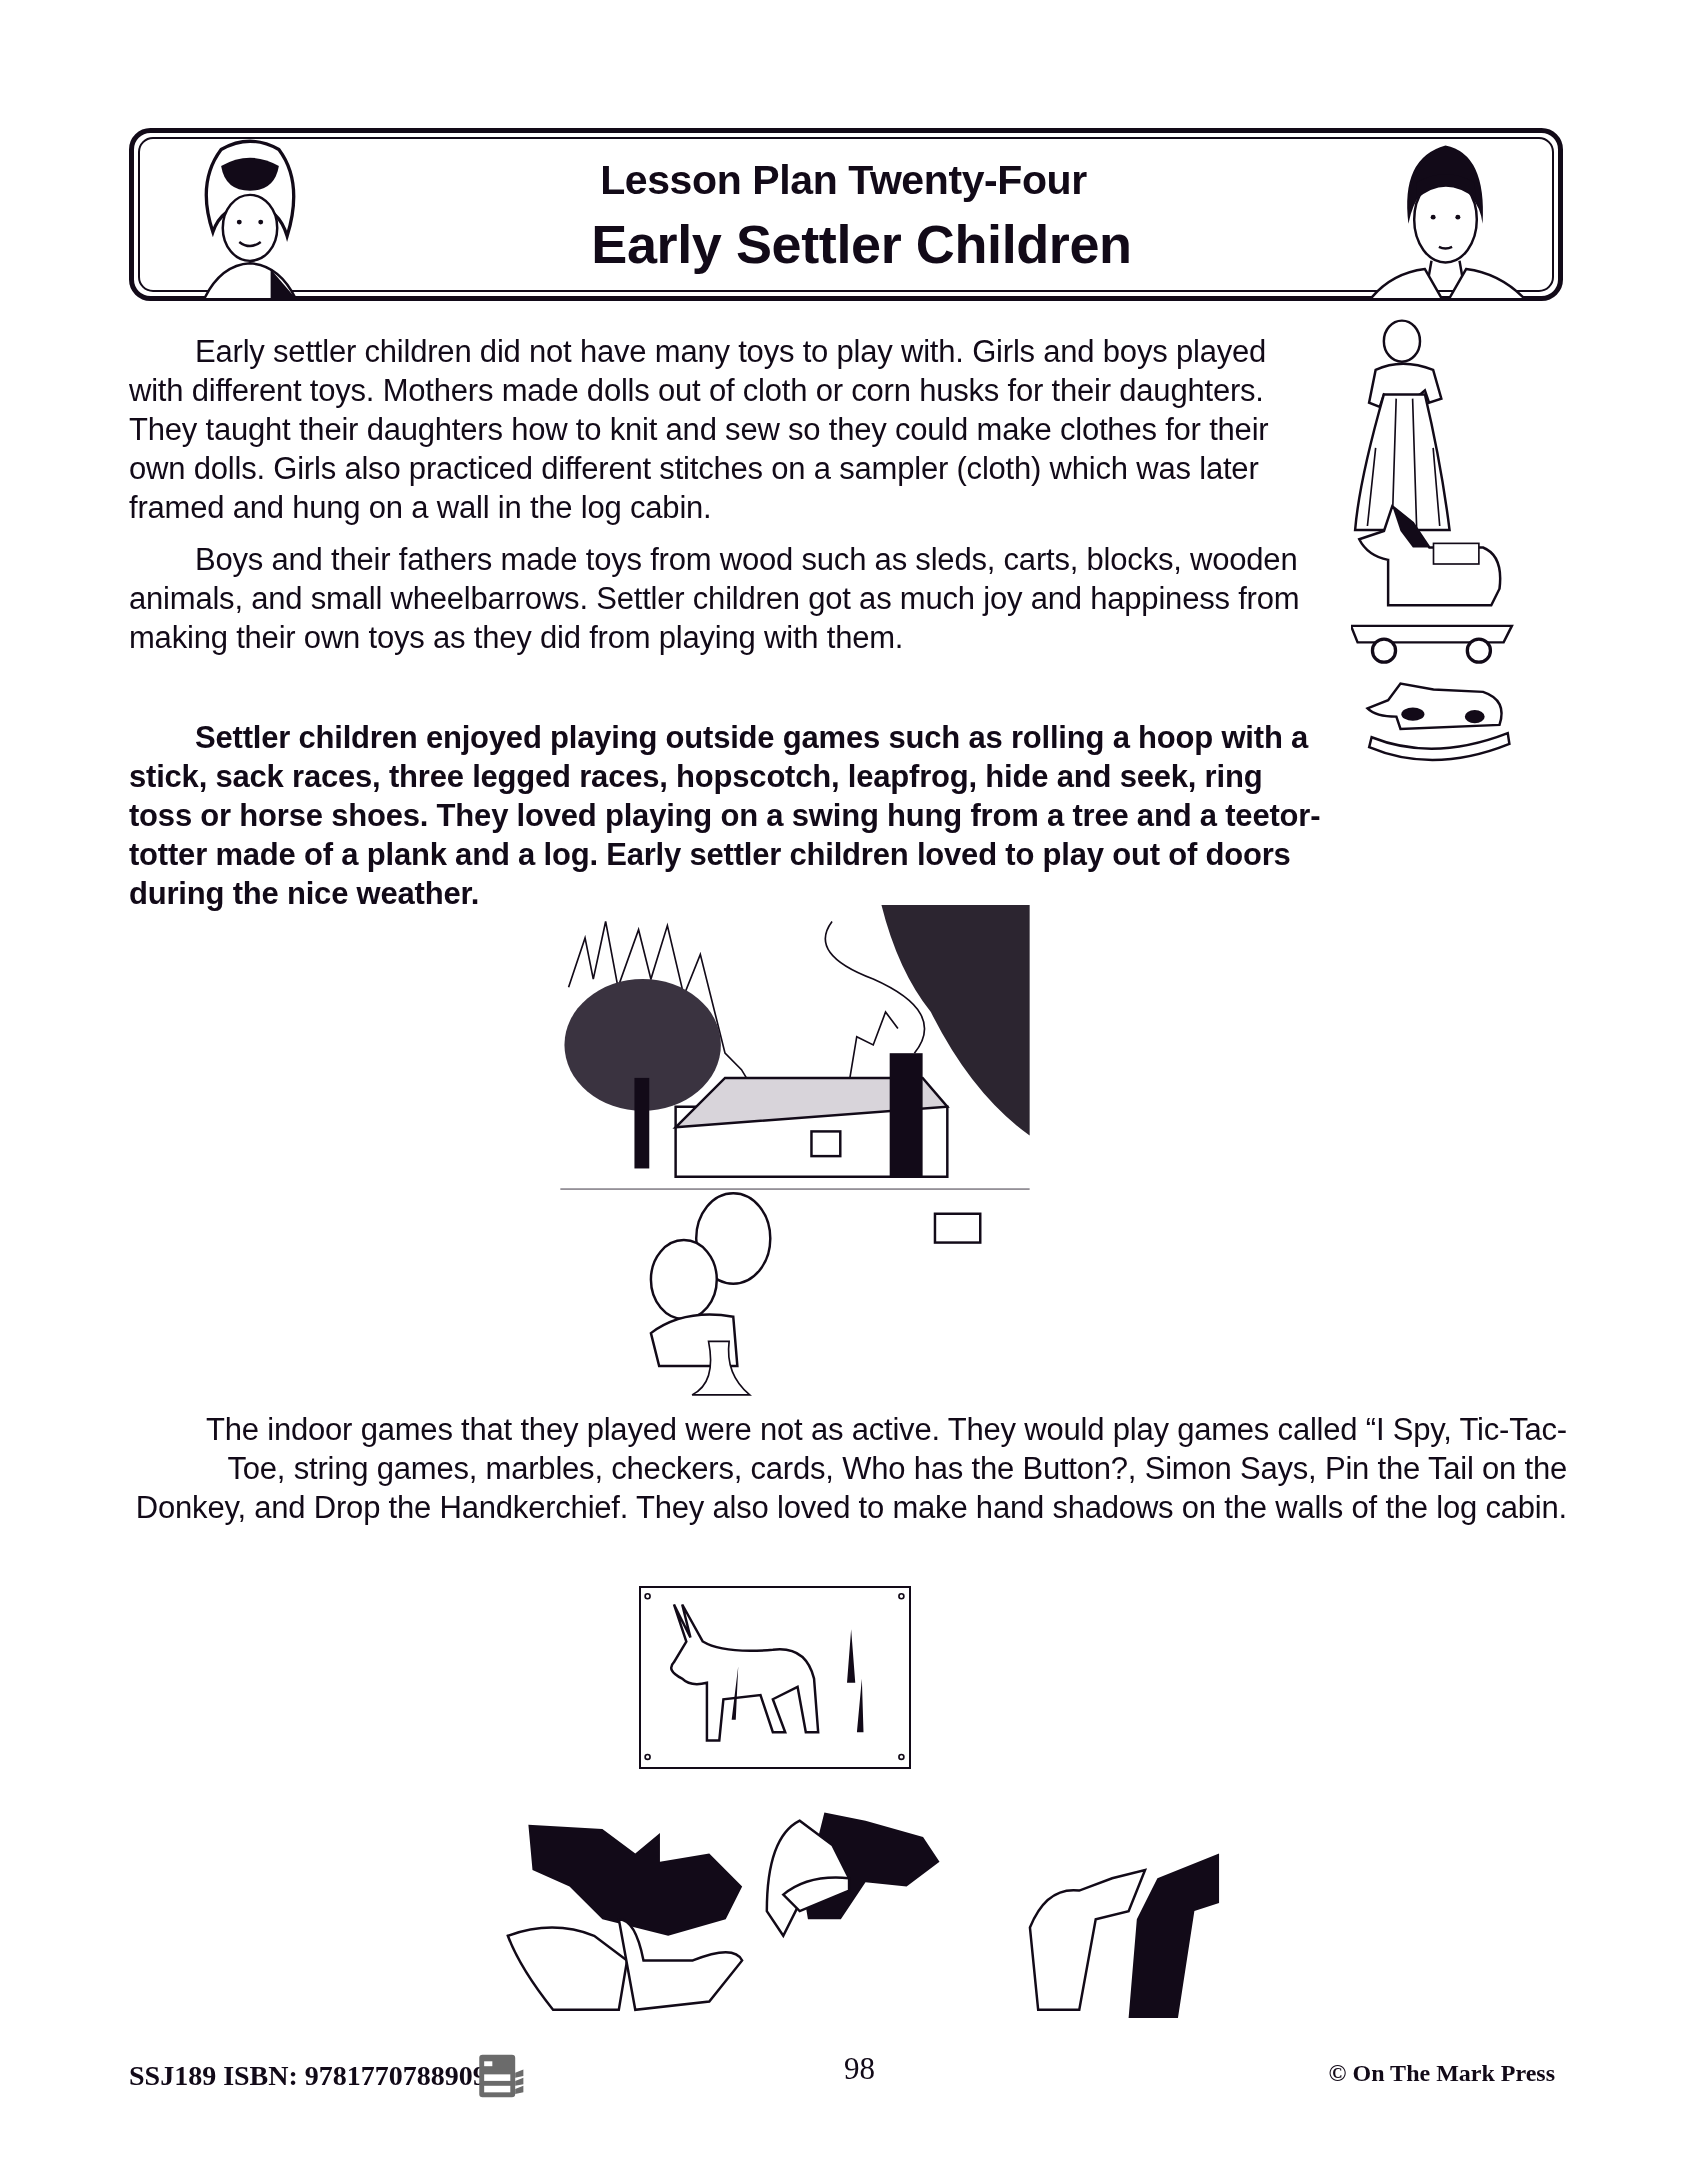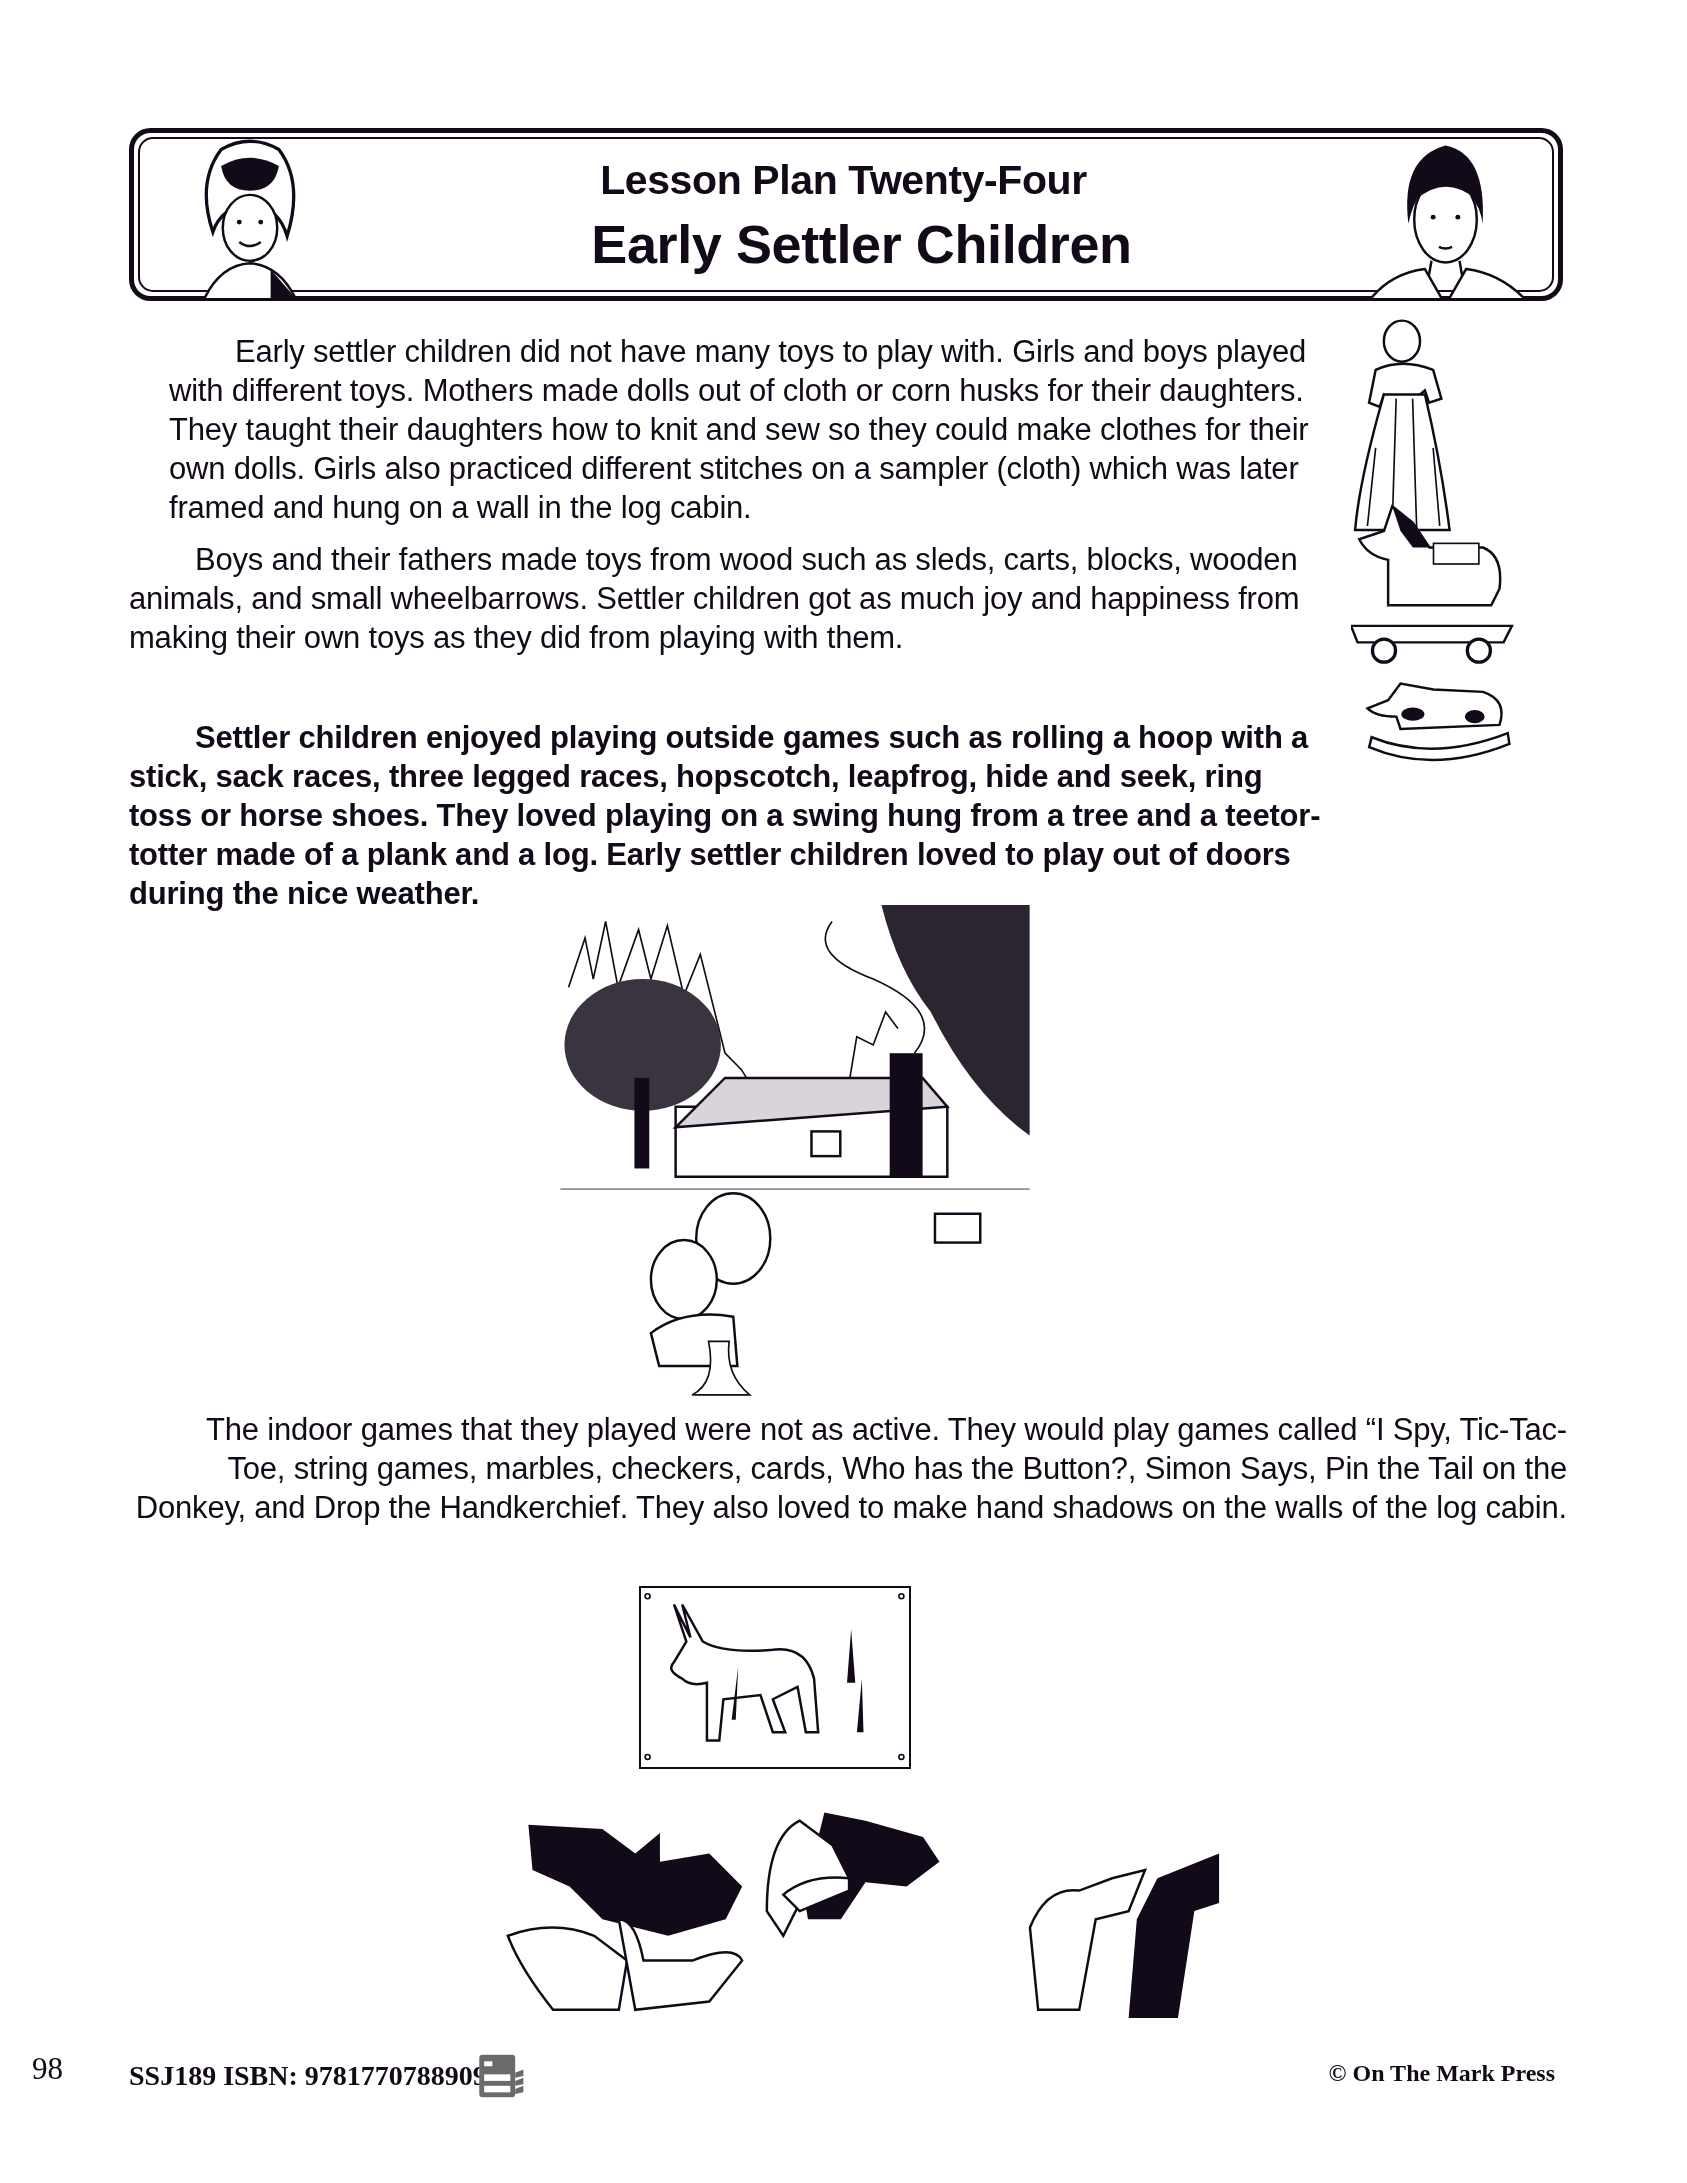--- a/index.html
+++ b/index.html
@@ -9,28 +9,28 @@
     
     .banner { left: 129px; top: 128px; width: 1434px; height: 173px; border: 5.8px solid #120a18; border-radius: 21.4px; box-sizing: border-box; }
     .banner-inner { position: absolute; left: 4.1px; top: 4.1px; right: 4.1px; bottom: 4.1px; border: 2.5px solid #120a18; border-radius: 15px; }
     .lesson-label { left: 0; right: 0; top: 157px; text-align: center; font-size: 41px; font-weight: bold; letter-spacing: -0.4px; }
     .lesson-title { left: 0; right: 0; top: 213px; text-align: center; font-size: 54px; font-weight: bold; letter-spacing: -0.4px; padding-left: 36px; }
     .portrait { width: 124px; height: 165px; }
 
     
     .para { left: 129px; font-size: 31px; line-height: 39px; letter-spacing: -0.2px; }
     .para .indent { display: inline-block; width: 66px; }
-    .p1 { top: 332px; width: 1178px; margin-left: 40px; }
+    .p1 { top: 332px; width: 1178px; }
     .p2 { top: 540px; width: 1195px; }
     .p3 { top: 718px; width: 1195px; font-weight: bold; }
     .p4 { top: 1410px; width: 1438px; text-align: right; }
 
     
     .footer-left { left: 129px; top: 2060px; font-family: "Liberation Serif", serif; font-weight: bold; font-size: 28px; }
-    .footer-page { left: 0; right: 0; top: 2051px; text-align: left; font-family: "Liberation Serif", serif; font-size: 31px; padding-left: 32px; }
+    .footer-page { left: 0; right: 0; top: 2051px; text-align: center; font-family: "Liberation Serif", serif; font-size: 31px; padding-left: 32px; }
     .footer-right { right: 132px; top: 2060px; font-family: "Liberation Serif", serif; font-weight: bold; font-size: 24px; }
     .copier { left: 476px; top: 2053px; width: 49px; height: 46px; }
 
     svg { display: block; }
   </style>
 </head>
 <body>
 
 <div class="abs banner">
   <div class="banner-inner"></div>

